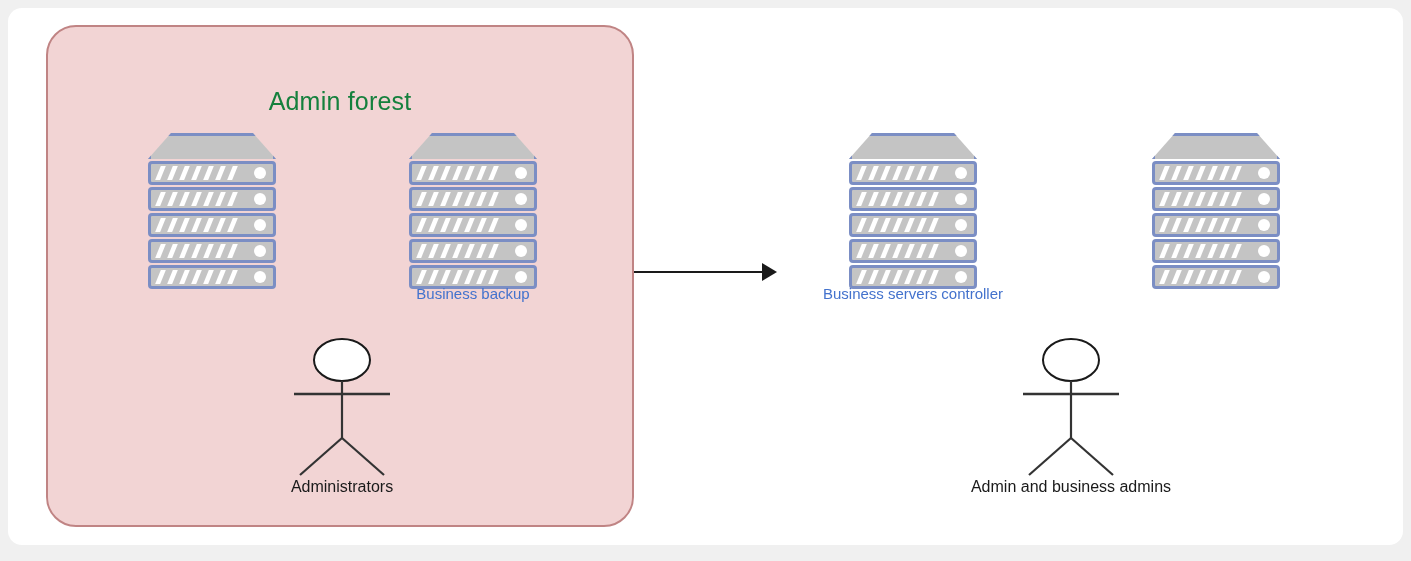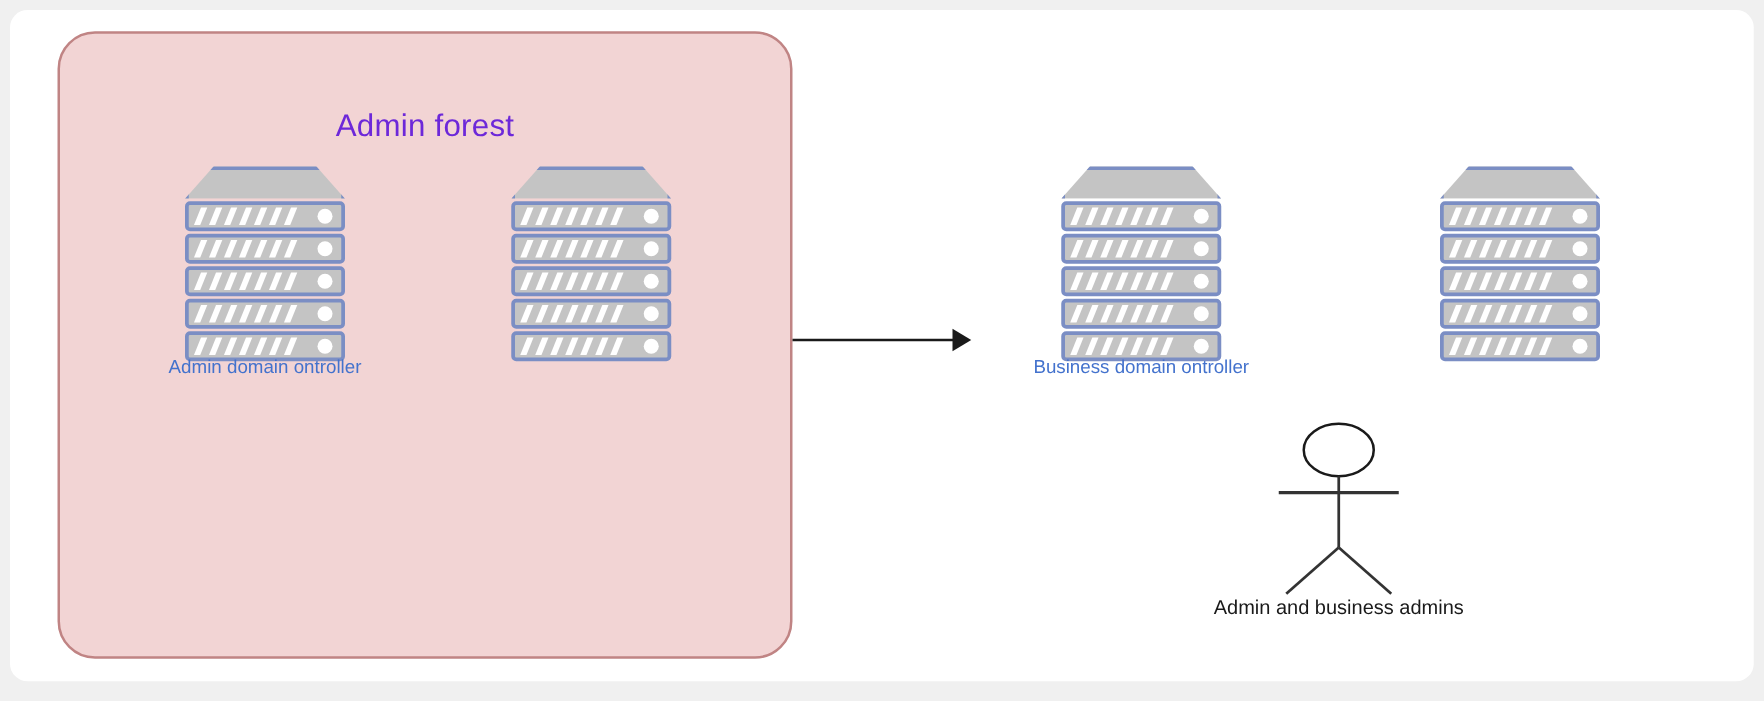--- a/index.html
+++ b/index.html
@@ -56,21 +56,21 @@
     border-color: #9db4dc;
   }
 
   .forest-title {
     position: absolute;
     top: 60px;
     left: 0;
     width: 100%;
     text-align: center;
     font-size: 25px;
-    color: #6d28d9;
+    color: #15803d;
     letter-spacing: 0.2px;
   }
 
   
   .rack {
     position: absolute;
     width: 128px;
   }
 
   .rack-top {
@@ -238,21 +238,20 @@
             <i style="left: 12px;"></i>
             <i style="left: 24px;"></i>
             <i style="left: 36px;"></i>
             <i style="left: 48px;"></i>
             <i style="left: 60px;"></i>
             <i style="left: 72px;"></i>
           </div>
           <div class="led"></div>
         </div>
       </div>
-    <div class="rack-label">Admin domain ontroller</div>
   </div>
 
   <div id="rack-business-bkp" class="rack">
     <div class="rack-top"></div>
     <div class="rack-body">
         <div class="rack-unit">
           <div class="slashes">
             <i style="left: 0px;"></i>
             <i style="left: 12px;"></i>
             <i style="left: 24px;"></i>
@@ -305,22 +304,33 @@
             <i style="left: 12px;"></i>
             <i style="left: 24px;"></i>
             <i style="left: 36px;"></i>
             <i style="left: 48px;"></i>
             <i style="left: 60px;"></i>
             <i style="left: 72px;"></i>
           </div>
           <div class="led"></div>
         </div>
       </div>
-  </div>
-
+    <div class="rack-label">Business backup</div>
+  </div>
+
+  <div id="person-admins" class="person">
+    <svg width="130" height="140" viewBox="0 0 130 140">
+      <ellipse cx="65" cy="22" rx="28" ry="21" fill="#ffffff" stroke="#1a1a1a" stroke-width="2"></ellipse>
+      <line x1="65" y1="43" x2="65" y2="100" stroke="#333333" stroke-width="2.2"></line>
+      <line x1="17" y1="56" x2="113" y2="56" stroke="#333333" stroke-width="2.6"></line>
+      <line x1="65" y1="100" x2="23" y2="137" stroke="#333333" stroke-width="2.2"></line>
+      <line x1="65" y1="100" x2="107" y2="137" stroke="#333333" stroke-width="2.2"></line>
+    </svg>
+    <div class="person-label">Administrators</div>
+  </div>
 
   <div id="arrow">
     <svg width="143" height="48" viewBox="0 0 143 48">
       <line x1="0" y1="24" x2="130" y2="24" stroke="#1a1a1a" stroke-width="2"></line>
       <polygon points="128,15 143,24 128,33" fill="#1a1a1a"></polygon>
     </svg>
   </div>
 
 
   <div id="rack-business-dc" class="rack">
@@ -380,21 +390,21 @@
             <i style="left: 12px;"></i>
             <i style="left: 24px;"></i>
             <i style="left: 36px;"></i>
             <i style="left: 48px;"></i>
             <i style="left: 60px;"></i>
             <i style="left: 72px;"></i>
           </div>
           <div class="led"></div>
         </div>
       </div>
-    <div class="rack-label">Business domain ontroller</div>
+    <div class="rack-label">Business servers controller</div>
   </div>
 
   <div id="rack-business-srv" class="rack">
     <div class="rack-top"></div>
     <div class="rack-body">
         <div class="rack-unit">
           <div class="slashes">
             <i style="left: 0px;"></i>
             <i style="left: 12px;"></i>
             <i style="left: 24px;"></i>

